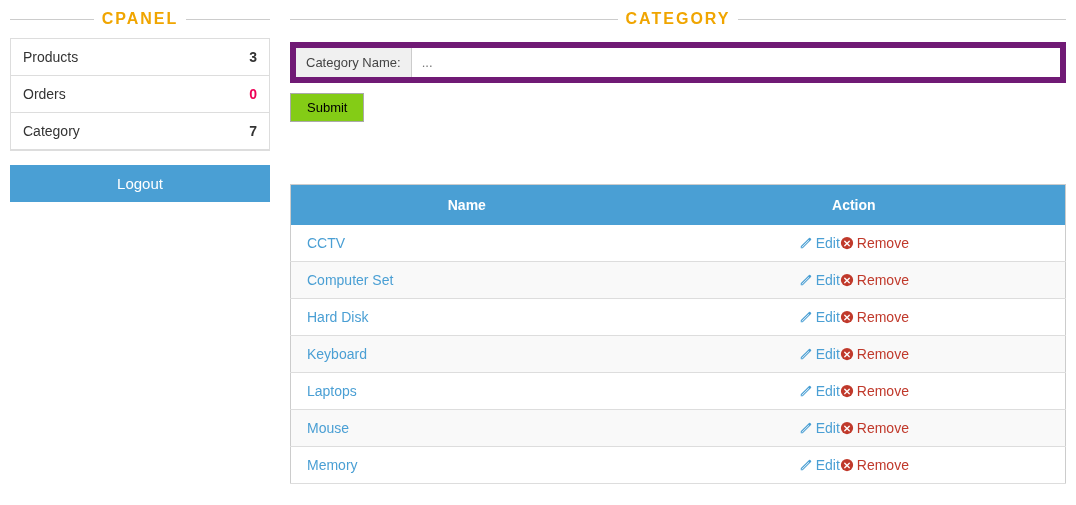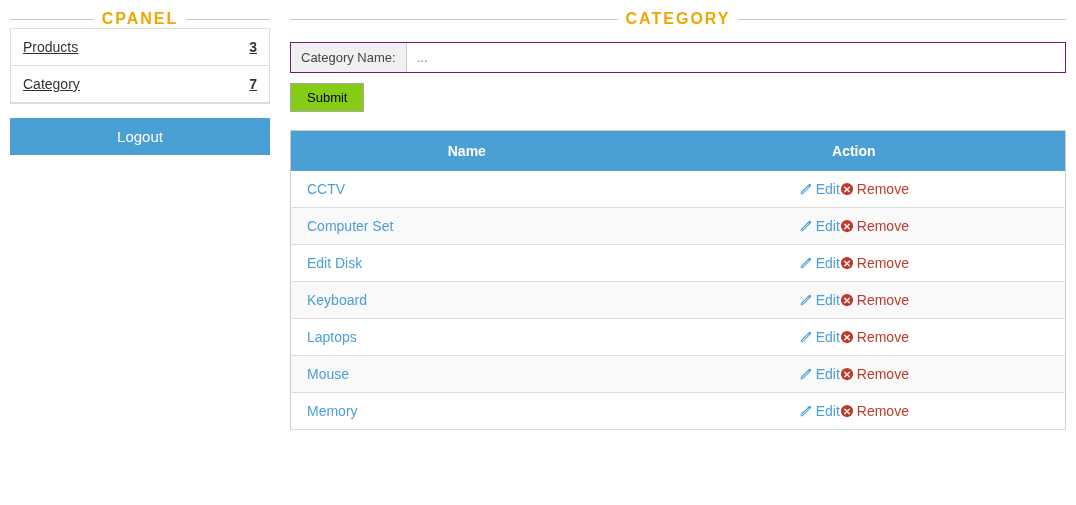--- a/index.html
+++ b/index.html
@@ -2,48 +2,48 @@
 <html><head>
   <meta charset="utf-8">
   <style>
     * { box-sizing: border-box; margin: 0; padding: 0; }
     body { font-family: Arial, sans-serif; font-size: 14px; background: #fff; color: #333; }
 
     .layout { display: flex; padding: 10px; gap: 20px; }
 
     
     .sidebar { width: 260px; flex-shrink: 0; }
-    .sidebar-header { text-align: right; }
+    .sidebar-header { text-align: right; margin-bottom: 10px; }
     .sidebar-header-inner { display: flex; align-items: center; gap: 8px; }
     .sidebar-title { color: #f0a500; font-weight: bold; font-size: 16px; letter-spacing: 2px; white-space: nowrap; }
     .sidebar-line { flex: 1; height: 1px; background: #ccc; }
 
     .sidebar-menu { border: 1px solid #ddd; }
-    .sidebar-item { display: flex; justify-content: space-between; align-items: center; padding: 10px 12px; border-bottom: 1px solid #ddd; cursor: pointer; text-decoration: underline; }
+    .sidebar-item { display: flex; justify-content: space-between; align-items: center; padding: 10px 12px; border-bottom: 1px solid #ddd; cursor: pointer; }
     .sidebar-item-label { color: #333; }
     .sidebar-item-count { color: #e05; font-weight: bold; }
     .sidebar-item-count.normal { color: #333; }
 
     .logout-btn { display: block; width: 100%; margin-top: 14px; padding: 10px; background: #4a9fd4; color: #fff; border: none; font-size: 15px; text-align: center; cursor: pointer; }
 
     
     .main { flex: 1; }
     .main-header { text-align: center; margin-bottom: 14px; }
     .main-header-inner { display: flex; align-items: center; gap: 8px; }
     .main-title { color: #f0a500; font-weight: bold; font-size: 16px; letter-spacing: 2px; white-space: nowrap; }
     .main-line { flex: 1; height: 1px; background: #ccc; }
 
-    .form-row { display: flex; align-items: center; margin-bottom: 10px; border: 1px solid #701a75; }
+    .form-row { display: flex; align-items: center; margin-bottom: 10px; border: 6px solid #701a75; }
     .form-label { padding: 7px 10px; background: #f0f0f0; border-right: 1px solid #ccc; white-space: nowrap; font-size: 13px; color: #444; }
     .form-input { flex: 1; padding: 7px 10px; border: none; outline: none; font-size: 13px; color: #888; }
 
     .submit-btn { padding: 6px 16px; background: #84cc16; border: 1px solid #aaa; cursor: pointer; font-size: 13px; margin-bottom: 18px; }
 
     
-    .data-table { width: 100%; border-collapse: collapse; border: 1px solid #ccc; }
+    .data-table { width: 100%; border-collapse: collapse; border: 1px solid #ccc; margin-top: 44px; }
     .data-table thead tr { background: #4a9fd4; color: #fff; }
     .data-table thead th { padding: 12px 16px; font-weight: bold; text-align: center; }
     .data-table tbody tr { border-bottom: 1px solid #ddd; }
     .data-table tbody tr:nth-child(even) { background: #f9f9f9; }
     .data-table tbody td { padding: 10px 16px; }
     .td-name { color: #4a9fd4; }
     .td-actions { display: flex; align-items: center; justify-content: center; }
 
     .edit-link { color: #4a9fd4; text-decoration: none; display: flex; align-items: center; gap: 3px; cursor: pointer; }
     .remove-link { color: #c0392b; text-decoration: none; display: flex; align-items: center; gap: 3px; cursor: pointer; }
@@ -62,20 +62,24 @@
       </div>
     </div>
 
     <div class="sidebar-menu">
 
       <div class="sidebar-item">
         <span class="sidebar-item-label">Products</span>
         <span class="sidebar-item-count normal">3</span>
       </div>
 
+      <div class="sidebar-item">
+        <span class="sidebar-item-label">Orders</span>
+        <span class="sidebar-item-count" style="color:#e05;">0</span>
+      </div>
 
       <div class="sidebar-item">
         <span class="sidebar-item-label">Category</span>
         <span class="sidebar-item-count normal">7</span>
       </div>
     </div>
 
     <button class="logout-btn">Logout</button>
   </div>
 
@@ -126,21 +130,21 @@
                     <path d="M12.85 2.29a1 1 0 0 0-1.41 0L2 11.73V14h2.27l9.44-9.44a1 1 0 0 0 0-1.41l-.86-.86zM3.5 13H3v-.5l8-8 .5.5-8 8z"></path>
                   </svg>Edit</a>
                 <a class="remove-link"><svg width="14" height="14" viewBox="0 0 16 16" fill="#c0392b">
                     <circle cx="8" cy="8" r="7" fill="#c0392b"></circle>
                     <text x="8" y="12" text-anchor="middle" fill="white" font-size="11" font-weight="bold">✕</text>
                   </svg>Remove</a>
               </div>
             </td>
           </tr>
           <tr>
-            <td class="td-name">Edit Disk</td>
+            <td class="td-name">Hard Disk</td>
             <td>
               <div class="td-actions">
                 <a class="edit-link"><svg width="14" height="14" viewBox="0 0 16 16" fill="#4a9fd4">
                     <path d="M12.85 2.29a1 1 0 0 0-1.41 0L2 11.73V14h2.27l9.44-9.44a1 1 0 0 0 0-1.41l-.86-.86zM3.5 13H3v-.5l8-8 .5.5-8 8z"></path>
                   </svg>Edit</a>
                 <a class="remove-link"><svg width="14" height="14" viewBox="0 0 16 16" fill="#c0392b">
                     <circle cx="8" cy="8" r="7" fill="#c0392b"></circle>
                     <text x="8" y="12" text-anchor="middle" fill="white" font-size="11" font-weight="bold">✕</text>
                   </svg>Remove</a>
               </div>

